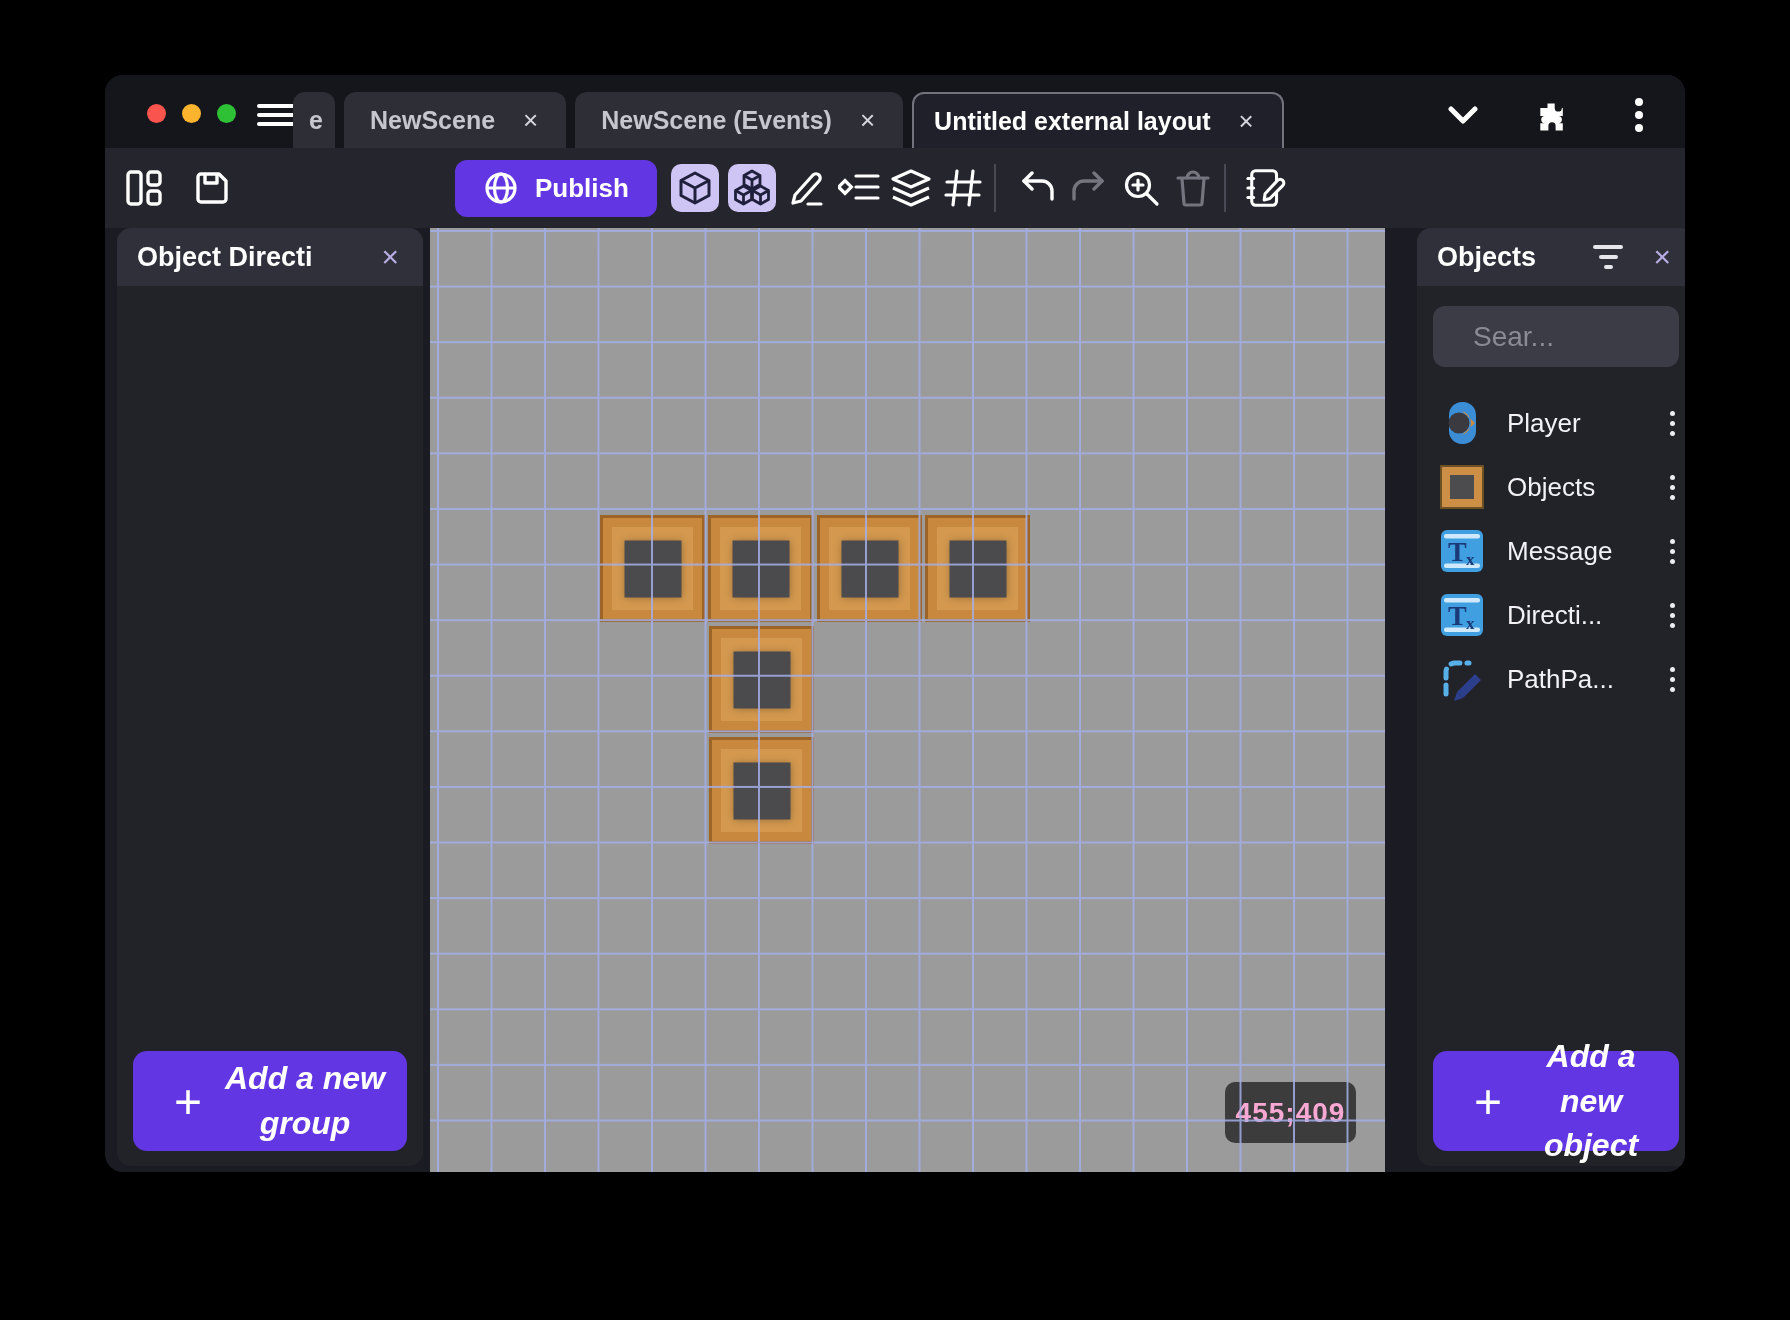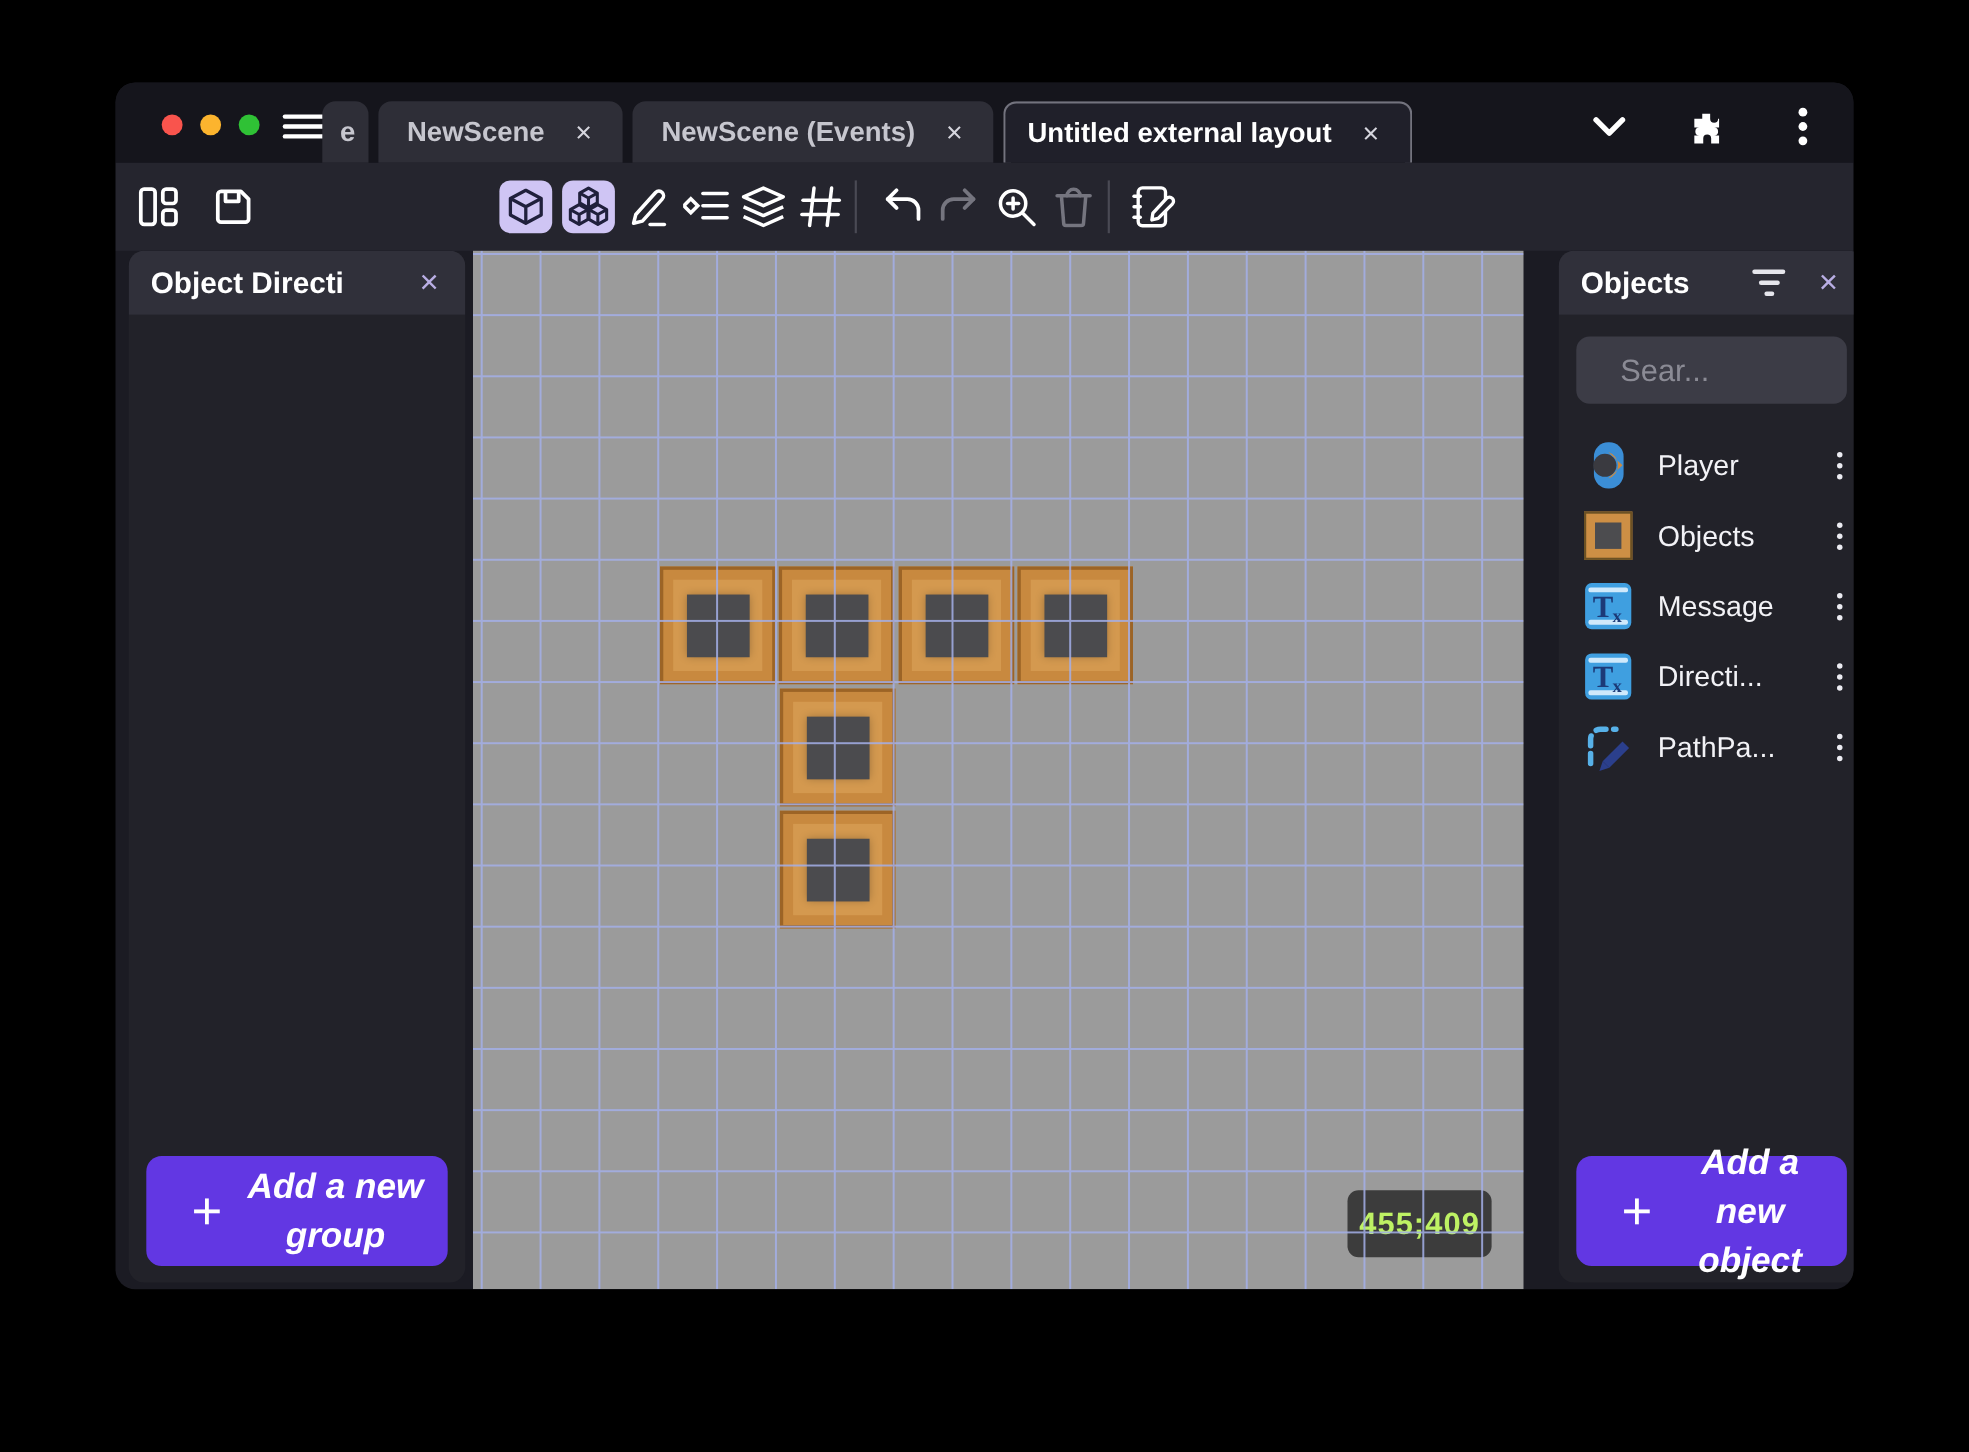--- a/index.html
+++ b/index.html
@@ -105,21 +105,21 @@
 
   .block { position:absolute; width:105px; height:107px; background:#c8893f;
            border:3px solid #9c6426; }
   .block .block-mid  { position:absolute; inset:9px; background:#d4994f; }
   .block .block-core { position:absolute; left:50%; top:50%; width:57px; height:57px;
                        transform:translate(-50%,-50%); background:#4b4b4e;
                        box-shadow:0 0 8px rgba(0,0,0,.28); }
 
   .coord-badge { position:absolute; left:795px; top:854px; width:131px; height:61px;
                  background:rgba(52,52,52,.92); border-radius:10px; display:flex;
-                 align-items:center; justify-content:center; color:#bef264;
+                 align-items:center; justify-content:center; color:#f9a8d4;
                  font-size:28px; font-weight:700; letter-spacing:1px; }
 
   svg { display:block; }
 </style>
 </head>
 <body>
 
 <div class="page">
   <div class="window">
 
@@ -185,20 +185,28 @@
         <span class="icon-btn">
           <svg width="38" height="38" viewBox="0 0 38 38" fill="none" stroke="#fff" stroke-width="3.4" stroke-linejoin="round">
             <path d="M5 8 a3 3 0 0 1 3-3 h18 l7 7 v18 a3 3 0 0 1-3 3 H8 a3 3 0 0 1-3-3 z"></path>
             <path d="M12 5 v9 h12 v-9"></path>
           </svg>
         </span>
       </div>
 
       <div class="tool-main">
 
+        <div class="publish-btn">
+          <svg width="36" height="36" viewBox="0 0 36 36" fill="none" stroke="#fff" stroke-width="3.2">
+            <circle cx="18" cy="18" r="14"></circle>
+            <ellipse cx="18" cy="18" rx="6.5" ry="14"></ellipse>
+            <line x1="4" y1="18" x2="32" y2="18"></line>
+          </svg>
+          <span>Publish</span>
+        </div>
 
         <span class="chip">
           <svg width="36" height="36" viewBox="0 0 36 36" fill="none" stroke="#20203c" stroke-width="3" stroke-linejoin="round">
             <path d="M18 3 L32 10.5 V25.5 L18 33 L4 25.5 V10.5 Z"></path>
             <path d="M4 10.5 L18 18 L32 10.5 M18 18 V33"></path>
           </svg>
         </span>
         <span class="chip">
           <svg width="38" height="38" viewBox="0 0 38 38" fill="none" stroke="#20203c" stroke-width="2.8" stroke-linejoin="round">
             <path d="M19 2 L27 6.5 V15.5 L19 20 L11 15.5 V6.5 Z"></path>

